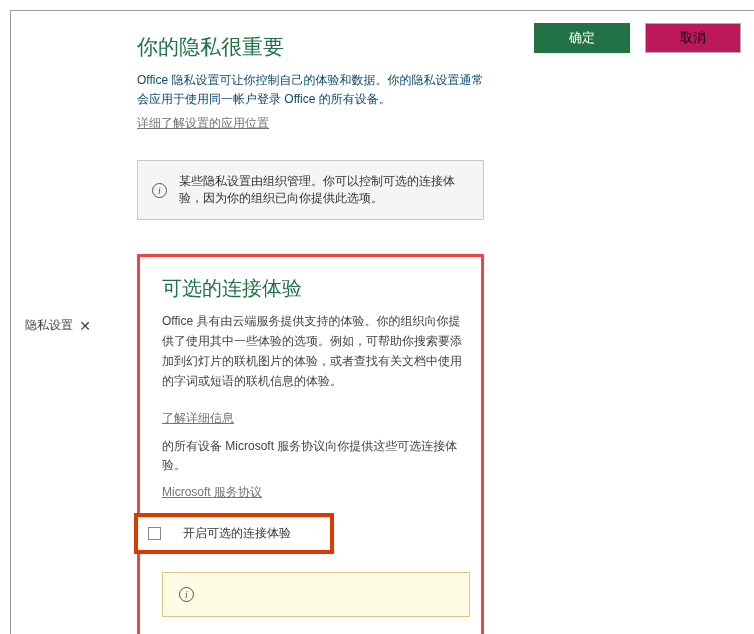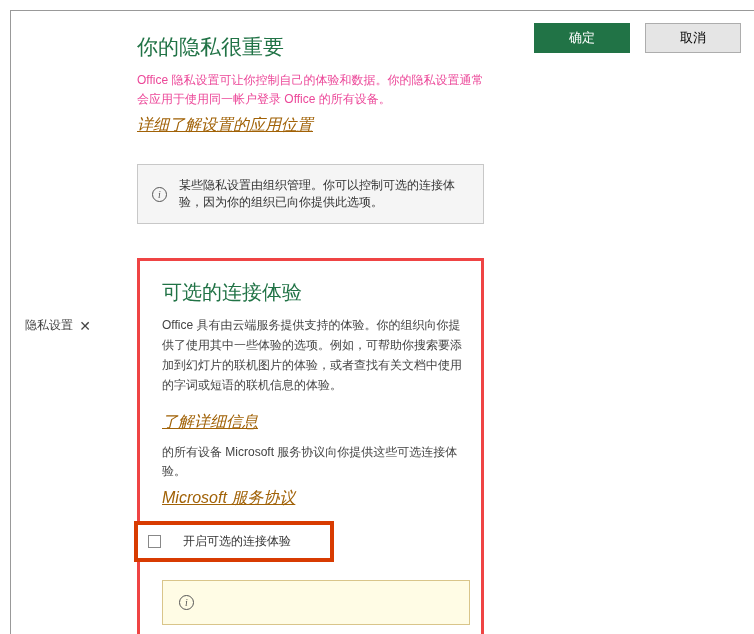--- a/index.html
+++ b/index.html
@@ -49,31 +49,30 @@
       margin-bottom: 10px;
     }
     .h2 {
       color: #217346;
       font-size: 20px;
       font-weight: 400;
       margin-bottom: 10px;
     }
     .body-text {
       font-size: 12px;
-      color: #ec4899;
+      color: #0c4a6e;
       line-height: 1.6;
       margin-bottom: 4px;
     }
     .link {
-      color: #a16207;
+      color: #737373;
       text-decoration: underline;
       cursor: pointer;
-      font-size: 16px;
+      font-size: 12px;
       display: inline-block;
-      font-style: italic;
     }
     .link-block { margin-top: 2px; }
     .info-banner {
       border: 1px solid #c8c8c8;
       background: #f5f5f5;
       padding: 12px 14px;
       margin: 28px 0 34px 0;
       display: flex;
       align-items: center;
       gap: 12px;
@@ -144,21 +143,21 @@
       display: flex;
       justify-content: flex-end;
       gap: 15px;
       padding: 12px 20px 14px 20px;
     }
     .btn {
       min-width: 96px;
       height: 30px;
       font-size: 13px;
       border: 1px solid #adadad;
-      background: #e5e5e5;
+      background: #be185d;
       cursor: pointer;
       display: flex;
       align-items: center;
       justify-content: center;
     }
     .btn-primary {
       background: #217346;
       border-color: #217346;
       color: #fff;
     }

